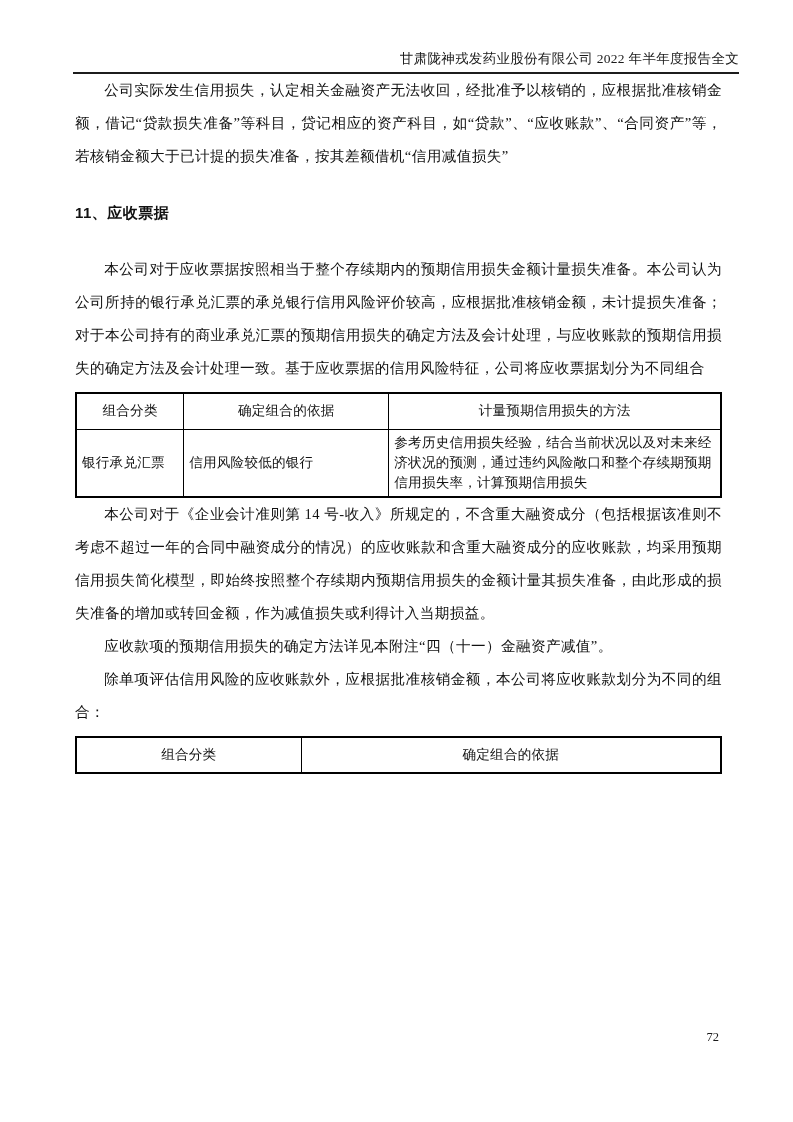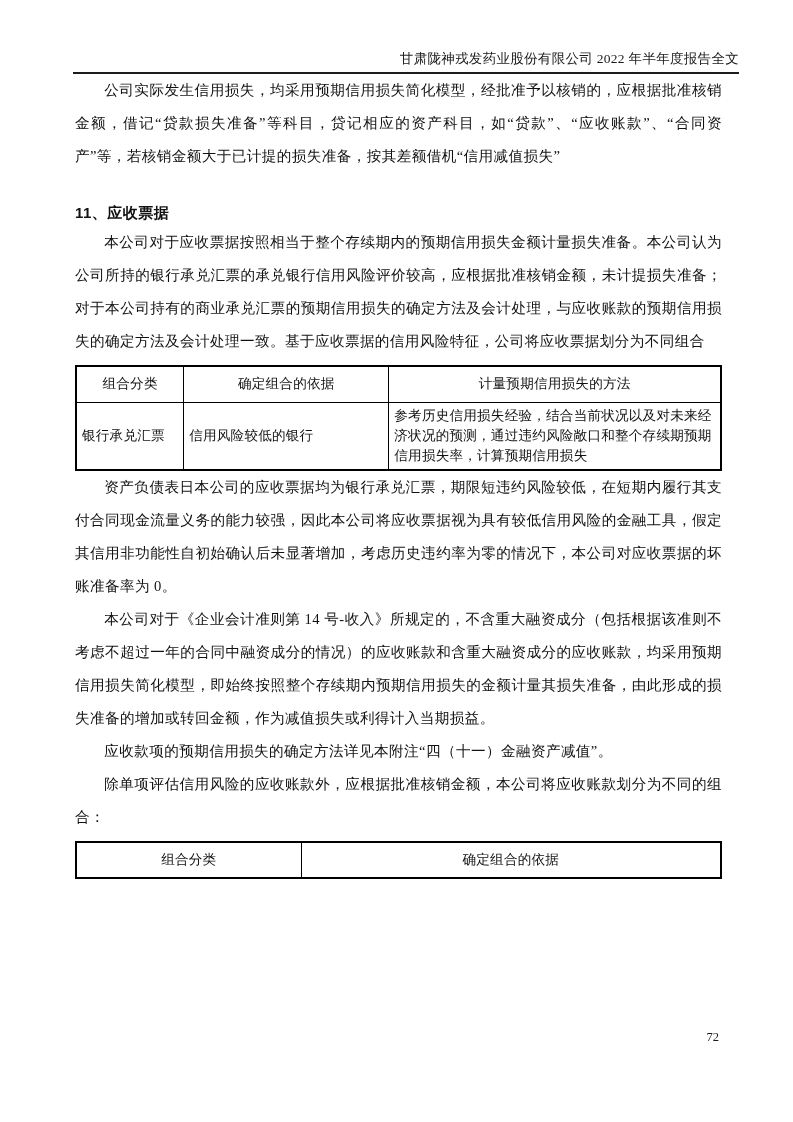--- a/index.html
+++ b/index.html
@@ -42,21 +42,21 @@
     margin: 0;
   }
   p.first-para { margin-top: 21px; }
   h2.section-heading {
     font-family: "Liberation Sans", "DejaVu Sans", sans-serif;
     font-size: 15px;
     font-weight: bold;
     line-height: 22px;
     letter-spacing: 0.5px;
     margin-top: 29px;
-    margin-bottom: 2px;
+    margin-bottom: 29px;
     text-align: left;
   }
   h2.heading-12 { margin-top: 23px; margin-bottom: 21px; }
   table.doc-table {
     width: 100%;
     border-collapse: collapse;
     border: 2px solid #000000;
     margin-top: 7px;
     table-layout: fixed;
   }
@@ -101,21 +101,21 @@
 <body>
 
 <div class="page">
 
   <div class="header">
     <div class="header-title">甘肃陇神戎发药业股份有限公司 2022 年半年度报告全文</div>
   </div>
 
   <div class="content">
 
-    <p class="body-para first-para">公司实际发生信用损失，均采用预期信用损失简化模型，经批准予以核销的，应根据批准核销金额，借记“贷款损失准备”等科目，贷记相应的资产科目，如“贷款”、“应收账款”、“合同资产”等，若核销金额大于已计提的损失准备，按其差额借机“信用减值损失”</p>
+    <p class="body-para first-para">公司实际发生信用损失，认定相关金融资产无法收回，经批准予以核销的，应根据批准核销金额，借记“贷款损失准备”等科目，贷记相应的资产科目，如“贷款”、“应收账款”、“合同资产”等，若核销金额大于已计提的损失准备，按其差额借机“信用减值损失”</p>
 
 
     <h2 class="section-heading">11、应收票据</h2>
 
     <p class="body-para">本公司对于应收票据按照相当于整个存续期内的预期信用损失金额计量损失准备。本公司认为公司所持的银行承兑汇票的承兑银行信用风险评价较高，应根据批准核销金额，未计提损失准备；对于本公司持有的商业承兑汇票的预期信用损失的确定方法及会计处理，与应收账款的预期信用损失的确定方法及会计处理一致。基于应收票据的信用风险特征，公司将应收票据划分为不同组合</p>
 
     <table class="doc-table t1">
       <colgroup>
           <col class="c1">
           <col class="c2">
@@ -130,21 +130,20 @@
       </thead>
       <tbody>
         <tr>
           <td>银行承兑汇票</td>
           <td>信用风险较低的银行</td>
           <td>参考历史信用损失经验，结合当前状况以及对未来经济状况的预测，通过违约风险敞口和整个存续期预期信用损失率，计算预期信用损失</td>
         </tr>
       </tbody>
     </table>
 
-    <p class="body-para after-table">资产负债表日本公司的应收票据均为银行承兑汇票，期限短违约风险较低，在短期内履行其支付合同现金流量义务的能力较强，因此本公司将应收票据视为具有较低信用风险的金融工具，假定其信用非功能性自初始确认后未显著增加，考虑历史违约率为零的情况下，本公司对应收票据的坏账准备率为 0。</p>
 
 
     <p class="body-para">本公司对于《企业会计准则第 14 号-收入》所规定的，不含重大融资成分（包括根据该准则不考虑不超过一年的合同中融资成分的情况）的应收账款和含重大融资成分的应收账款，均采用预期信用损失简化模型，即始终按照整个存续期内预期信用损失的金额计量其损失准备，由此形成的损失准备的增加或转回金额，作为减值损失或利得计入当期损益。</p>
 
     <p class="body-para">应收款项的预期信用损失的确定方法详见本附注“四（十一）金融资产减值”。</p>
 
     <p class="body-para">除单项评估信用风险的应收账款外，应根据批准核销金额，本公司将应收账款划分为不同的组合：</p>
 
     <table class="doc-table t2">
       <colgroup>

